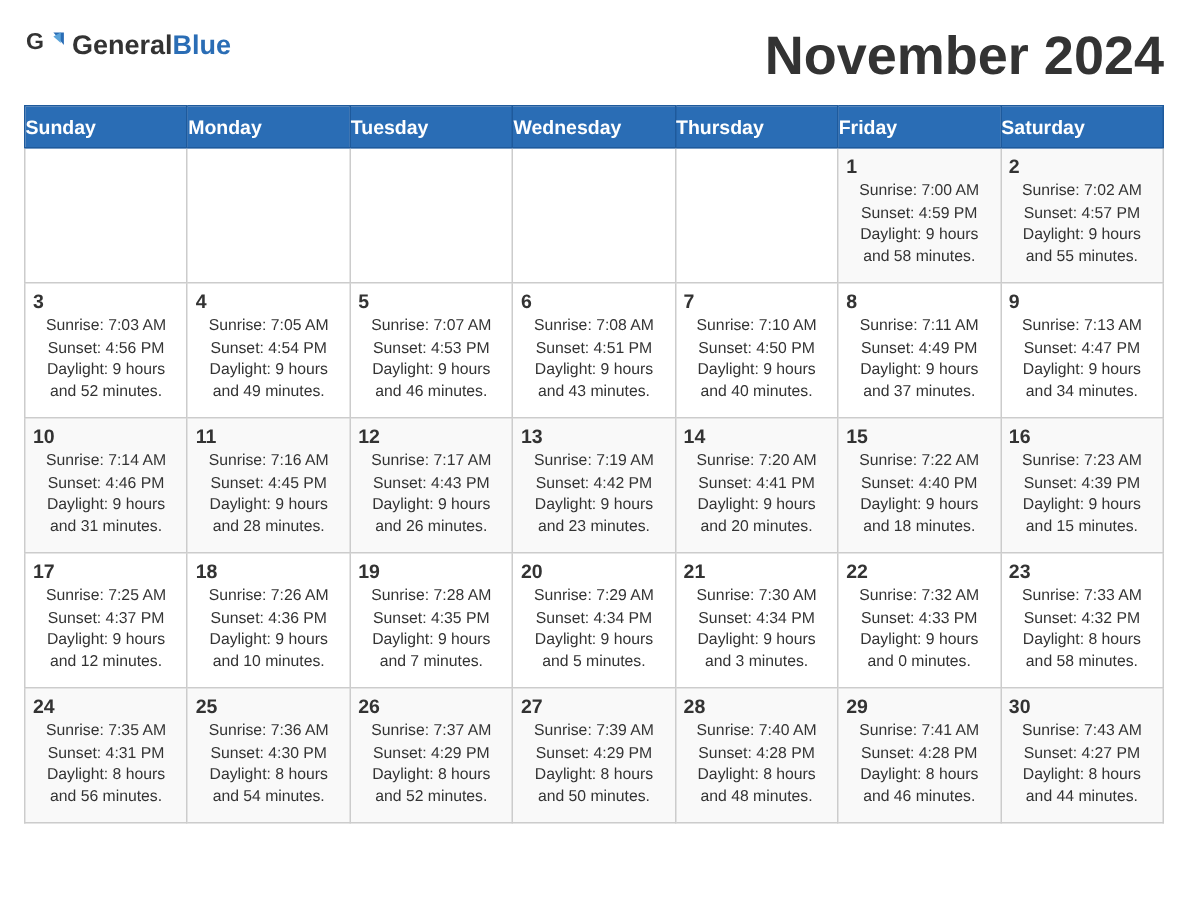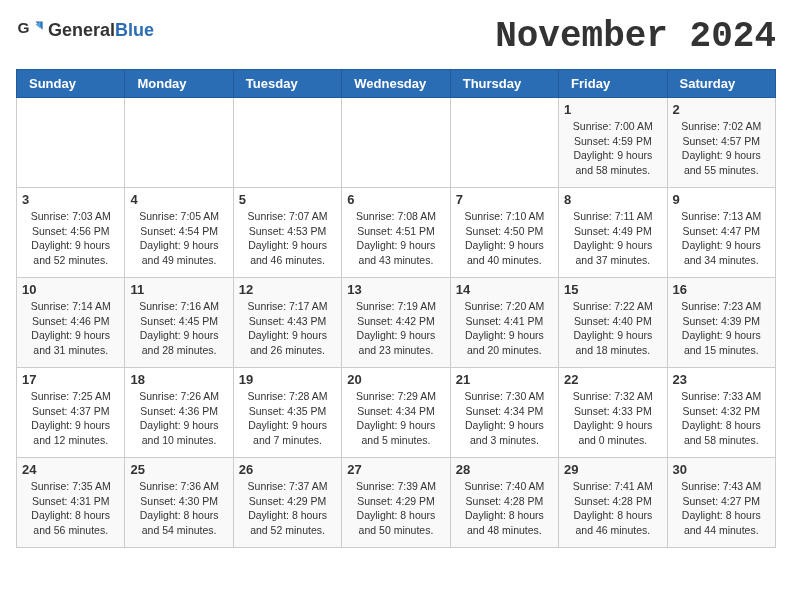--- a/index.html
+++ b/index.html
@@ -20,42 +20,41 @@
       display: flex;
       align-items: center;
       gap: 4px;
     }
     .logo-icon {
       width: 28px;
       height: 28px;
     }
     .title-area {
       text-align: right;
-      font-family: Liberation Mono, monospace;
     }
     .month-title {
       font-size: 36px;
       font-weight: bold;
       color: #333;
     }
     .location-title {
       font-size: 16px;
       color: #555;
     }
     .calendar {
       width: 100%;
       border-collapse: collapse;
       table-layout: fixed;
     }
     .calendar thead th {
       background-color: #2a6db5;
       color: #fff;
       font-size: 13px;
       font-weight: bold;
-      padding: 6px 12px;
+      padding: 6px 0;
       text-align: left;
       border: 1px solid #1e5a9c;
     }
     .calendar tbody td {
       border: 1px solid #ccc;
       vertical-align: top;
       padding: 4px 5px;
       font-size: 11px;
       color: #333;
       height: 90px;

